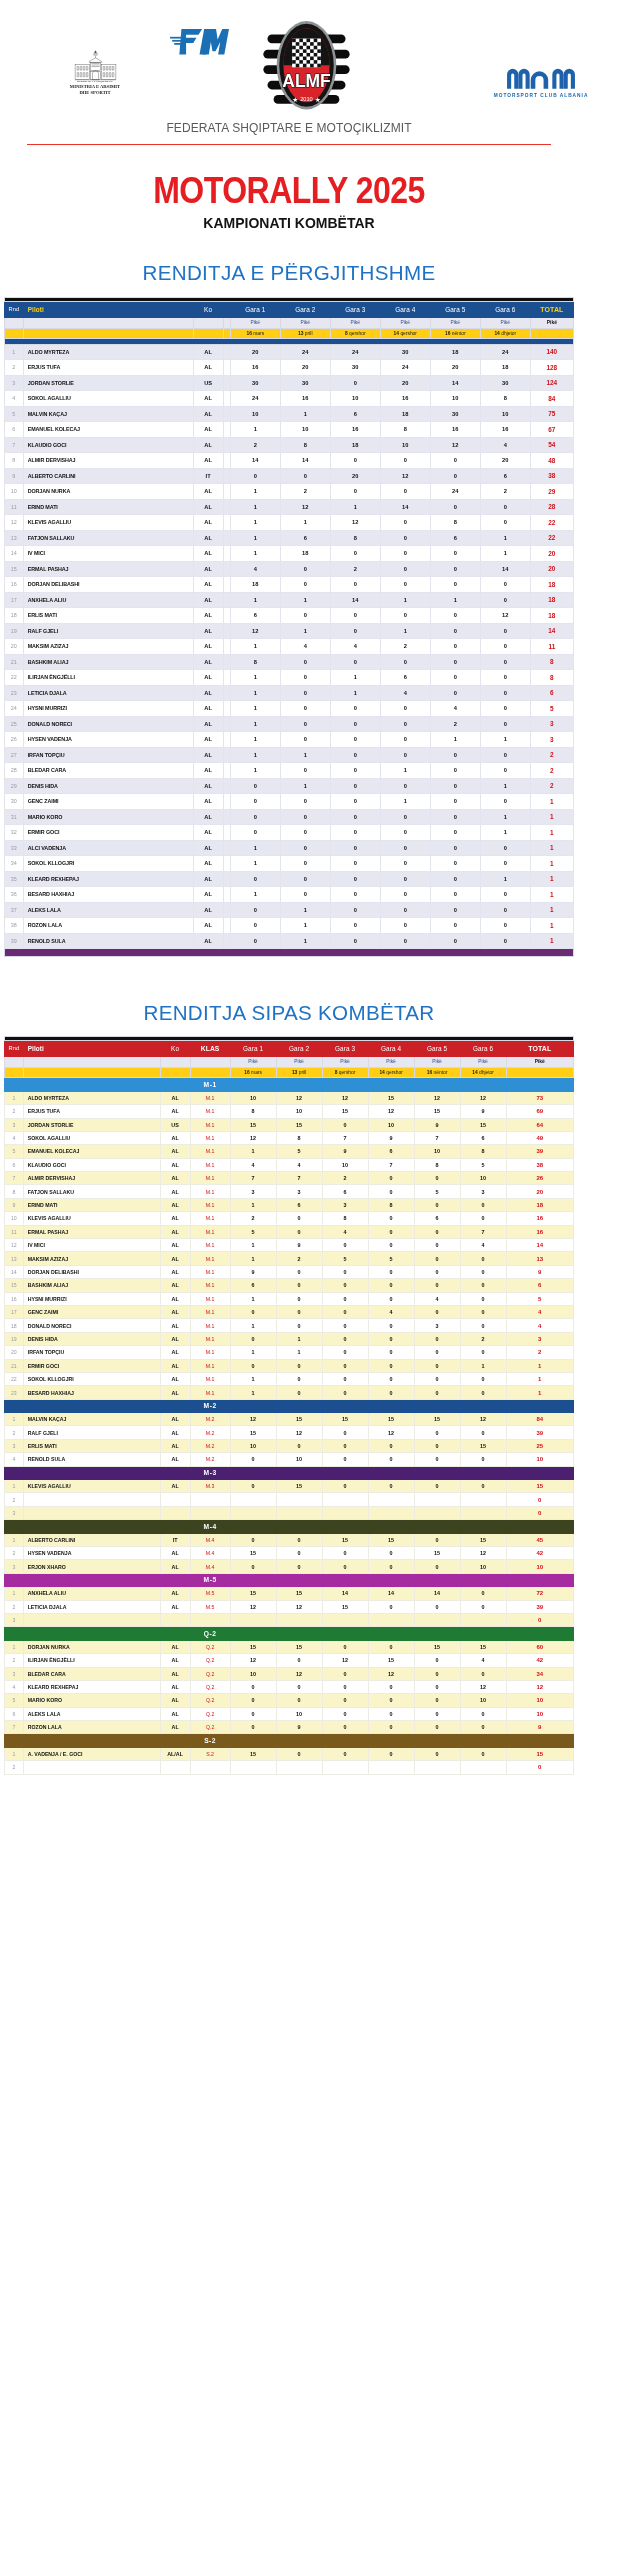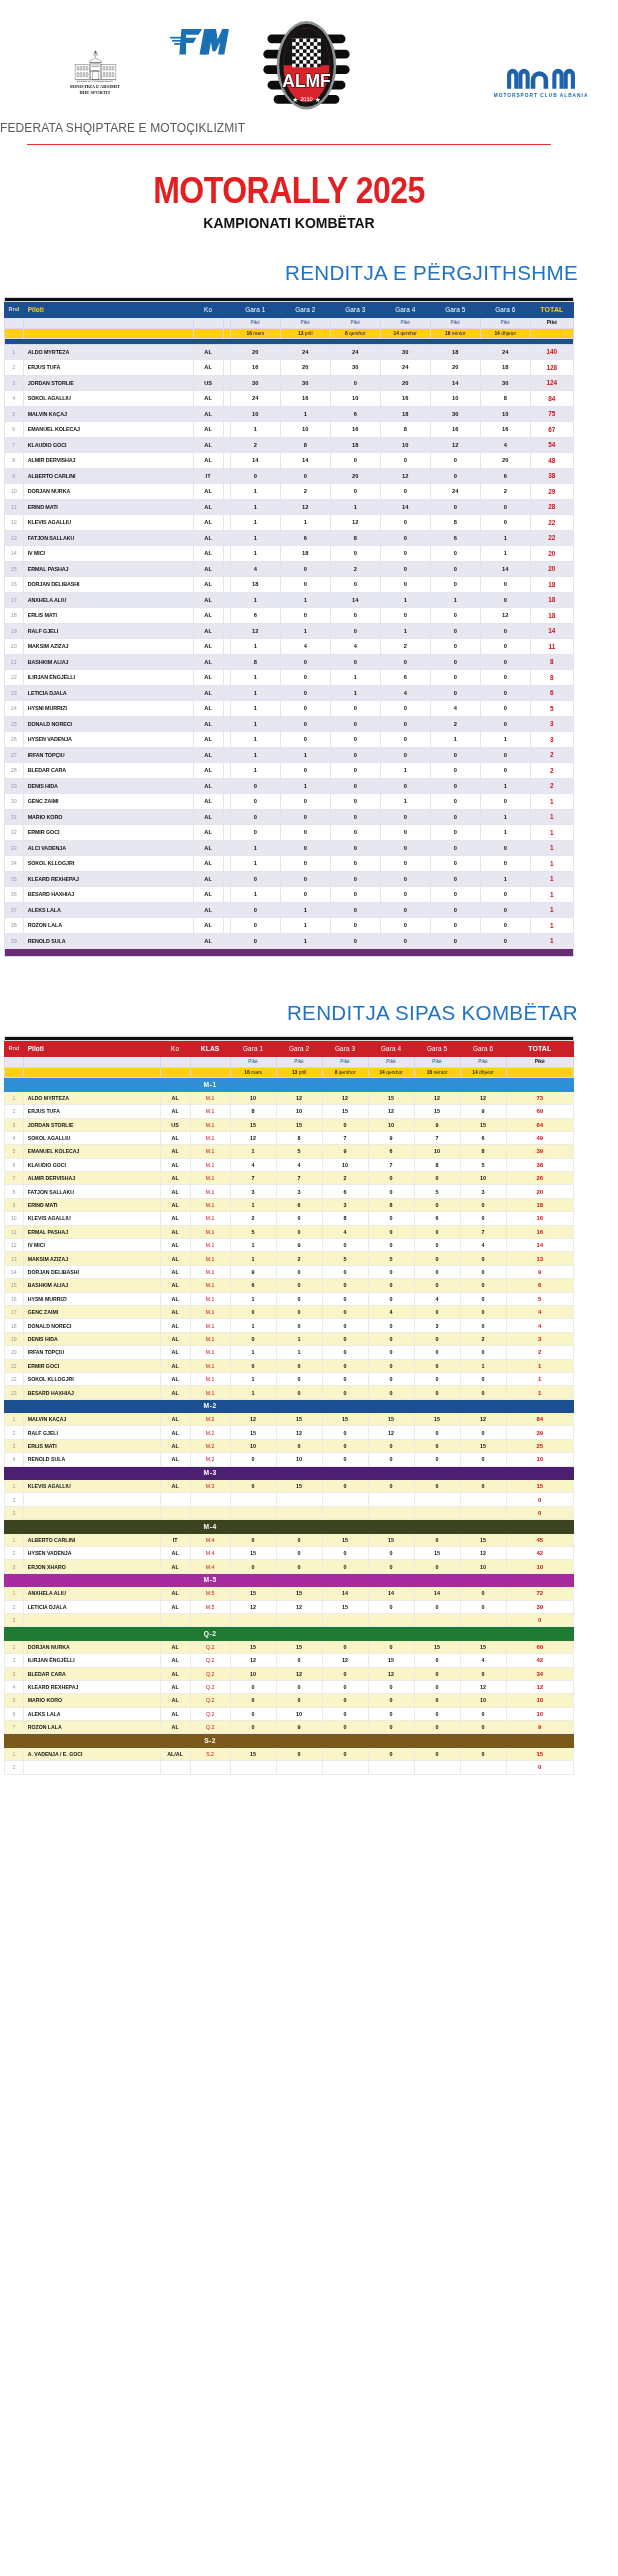--- a/index.html
+++ b/index.html
@@ -21,40 +21,40 @@
 
   .logo-fim { position:absolute; left:168px; top:27px; }
   .logo-almf { position:absolute; left:260px; top:17.5px; }
   .logo-mca { position:absolute; left:482px; top:62px; width:118px; text-align:center; }
   .logo-mca .mca-txt {
     color:#1565b0; font-size:4.8px; font-weight:bold; letter-spacing:1px;
     margin-top:1px; font-family:"Liberation Sans", sans-serif;
   }
 
   .fed-name {
-    color:#5a5a5a; font-size:12px; letter-spacing:0.1px;
+    text-align:center; color:#5a5a5a; font-size:12px; letter-spacing:0.1px;
     font-family:"Liberation Sans", sans-serif; margin-top:1px;
   }
   .red-rule { height:1px; background:#e8342a; margin:9.3px 27px 0 27px; }
 
   
   .motorally {
     text-align:center; margin-top:24px;
     font-family:"Liberation Sans", sans-serif; font-weight:bold;
     font-size:32px; color:#e41e21; letter-spacing:-0.5px;
     transform:scaleY(1.18); transform-origin:center top;
   }
   .kampionati {
     text-align:center; margin-top:8.2px;
     font-family:"Liberation Sans", sans-serif; font-weight:bold;
     font-size:14px; color:#141414; letter-spacing:0px;
     transform:scaleY(1.1); transform-origin:center top;
   }
   .section-title {
-    text-align:right; color:#2073c4;
+    text-align:center; color:#2073c4;
     font-family:"Liberation Sans", sans-serif;
     font-size:20.6px; letter-spacing:0.3px; font-weight:400;
   }
   #title-general { margin-top:31px; margin-bottom:11.3px; }
   #title-classes { margin-top:44px; margin-bottom:10.3px; }
 
   
   .tbl-wrap { padding:0 4.1px; }
   table.std {
     width:100%; border-collapse:collapse; table-layout:fixed;

